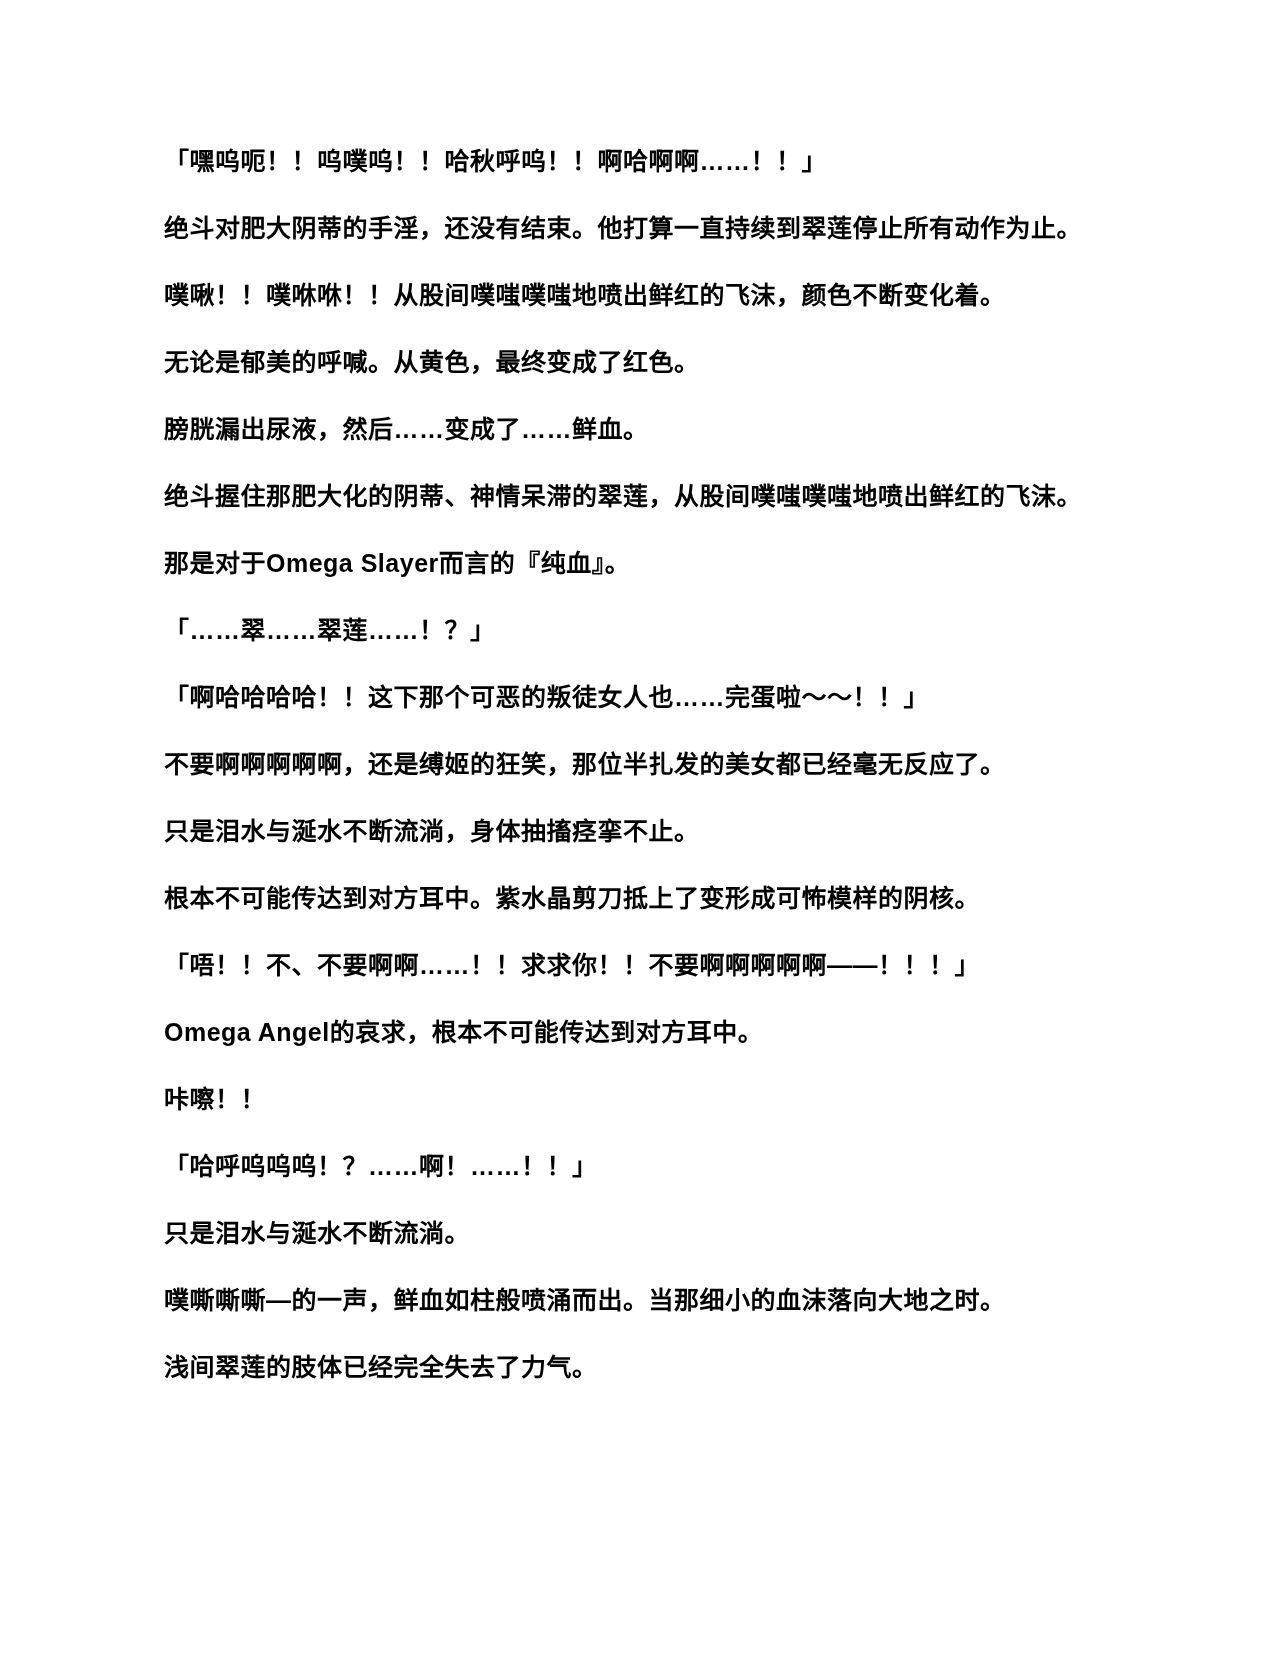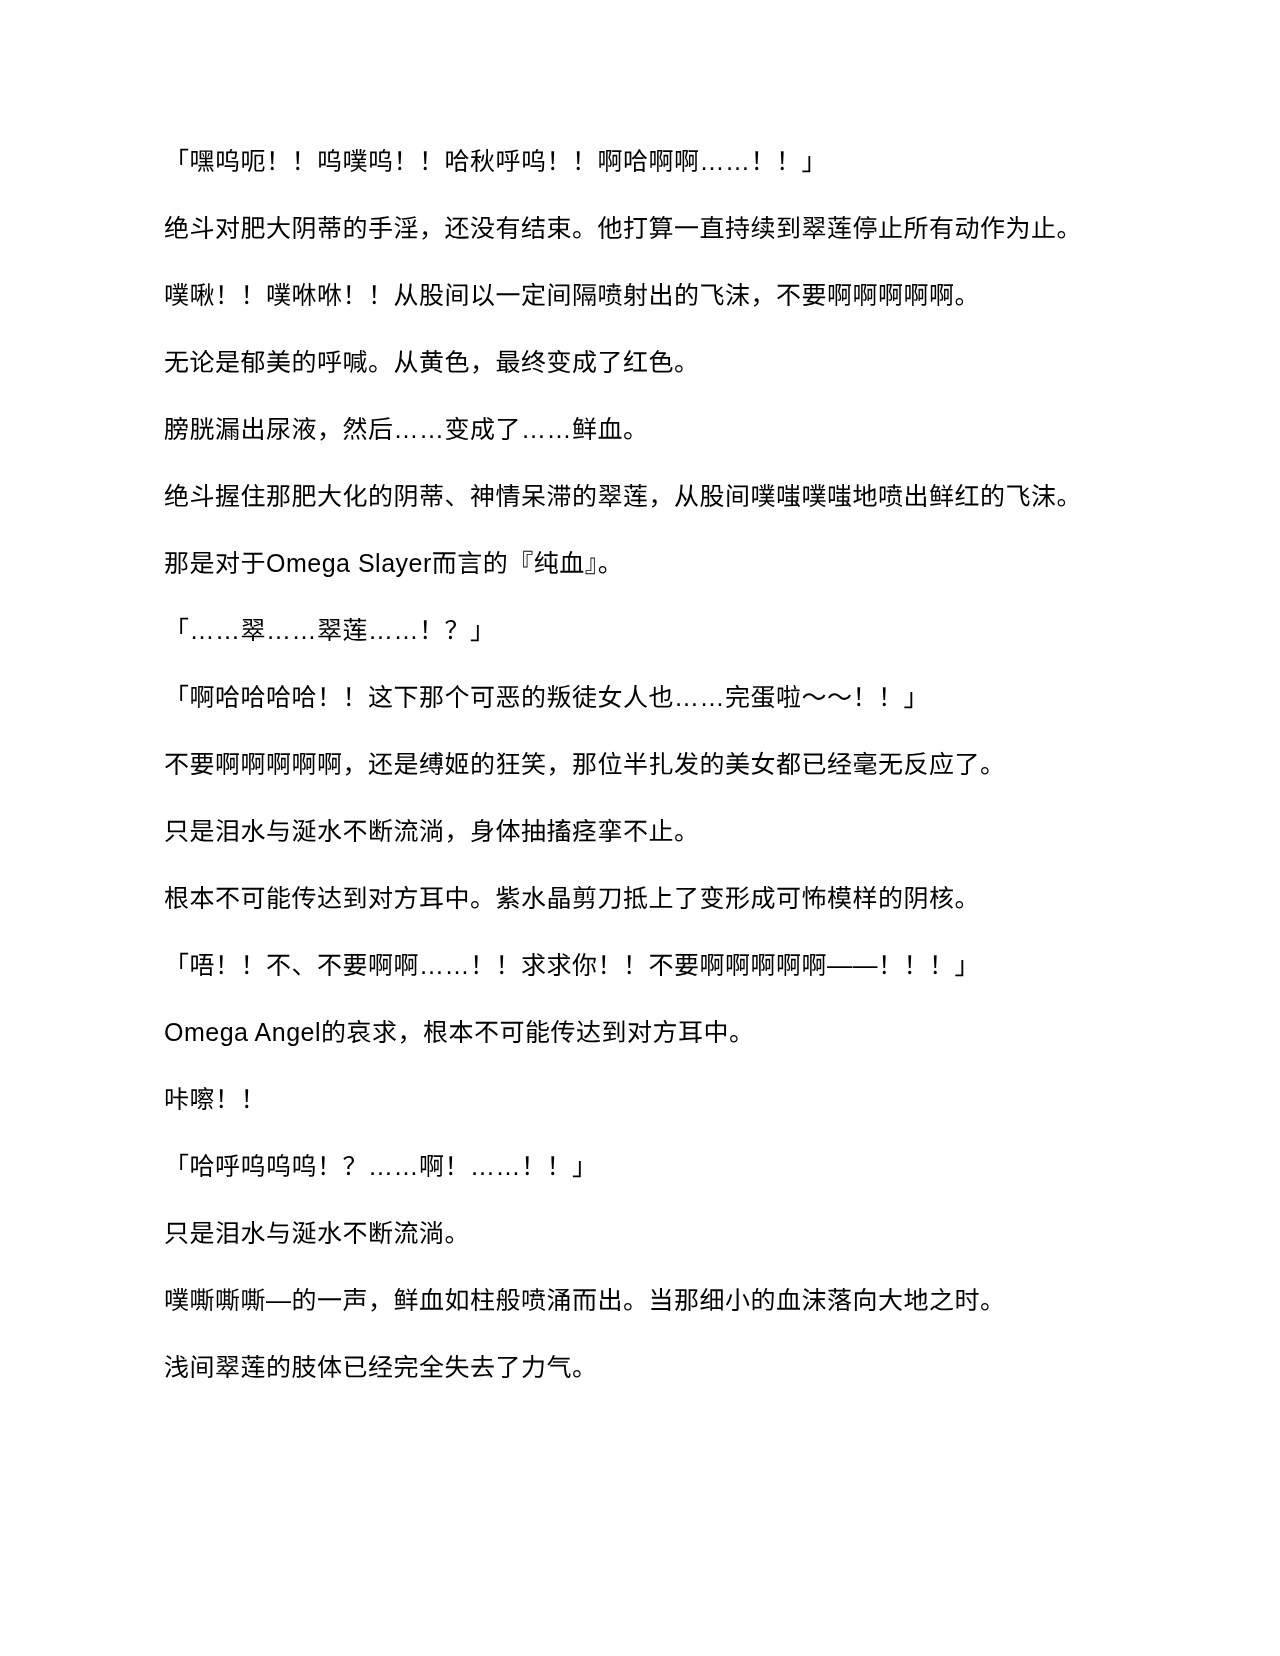--- a/index.html
+++ b/index.html
@@ -21,31 +21,31 @@
     background: #ffffff;
   }
   .page p {
     margin: 0;
     padding: 0;
     font-size: 25px;
     line-height: 67px;
     letter-spacing: 0.5px;
     color: #000000;
     white-space: nowrap;
-    font-weight: 400;
+    font-weight: 700;
     -webkit-font-smoothing: antialiased;
   }
 </style>
 </head>
 <body>
 
 <div class="page">
   <p>「嘿呜呃！！呜噗呜！！哈秋呼呜！！啊哈啊啊……！！」</p>
   <p>绝斗对肥大阴蒂的手淫，还没有结束。他打算一直持续到翠莲停止所有动作为止。</p>
-  <p>噗啾！！噗咻咻！！从股间以一定间隔喷射出的飞沫，不要啊啊啊啊啊。</p>
+  <p>噗啾！！噗咻咻！！从股间噗嗤噗嗤地喷出鲜红的飞沫，颜色不断变化着。</p>
   <p>无论是郁美的呼喊。从黄色，最终变成了红色。</p>
   <p>膀胱漏出尿液，然后……变成了……鲜血。</p>
   <p>绝斗握住那肥大化的阴蒂、神情呆滞的翠莲，从股间噗嗤噗嗤地喷出鲜红的飞沫。</p>
   <p>那是对于Omega Slayer而言的『纯血』。</p>
   <p>「……翠……翠莲……！？」</p>
   <p>「啊哈哈哈哈！！这下那个可恶的叛徒女人也……完蛋啦～～！！」</p>
   <p>不要啊啊啊啊啊，还是缚姬的狂笑，那位半扎发的美女都已经毫无反应了。</p>
   <p>只是泪水与涎水不断流淌，身体抽搐痉挛不止。</p>
   <p>根本不可能传达到对方耳中。紫水晶剪刀抵上了变形成可怖模样的阴核。</p>
   <p>「唔！！不、不要啊啊……！！求求你！！不要啊啊啊啊啊——！！！」</p>

